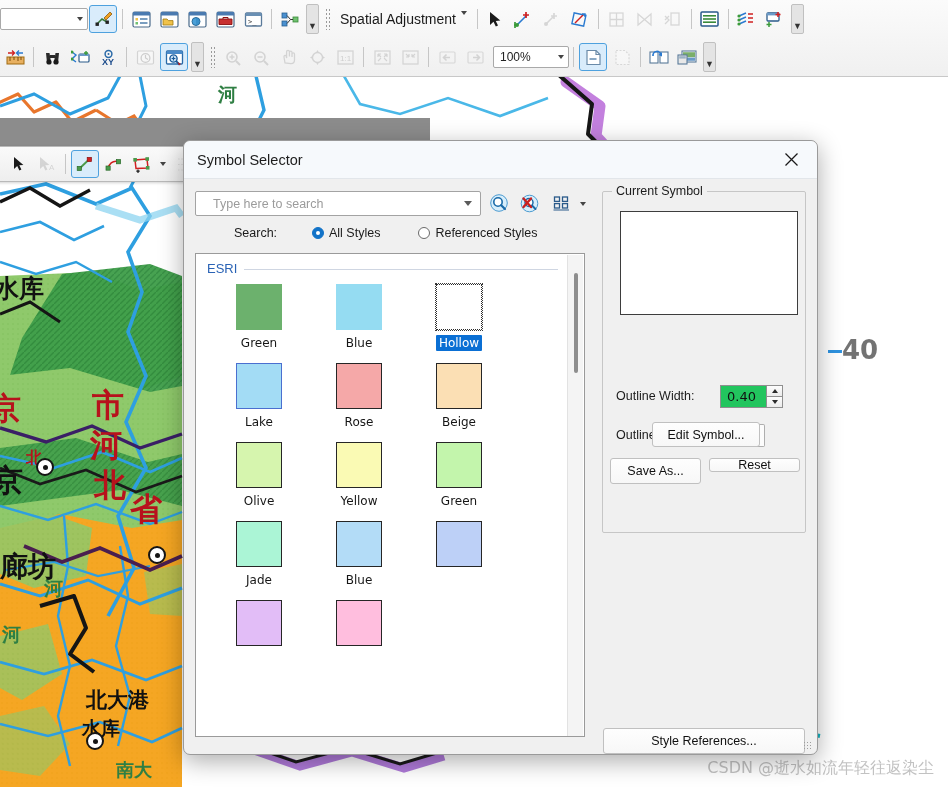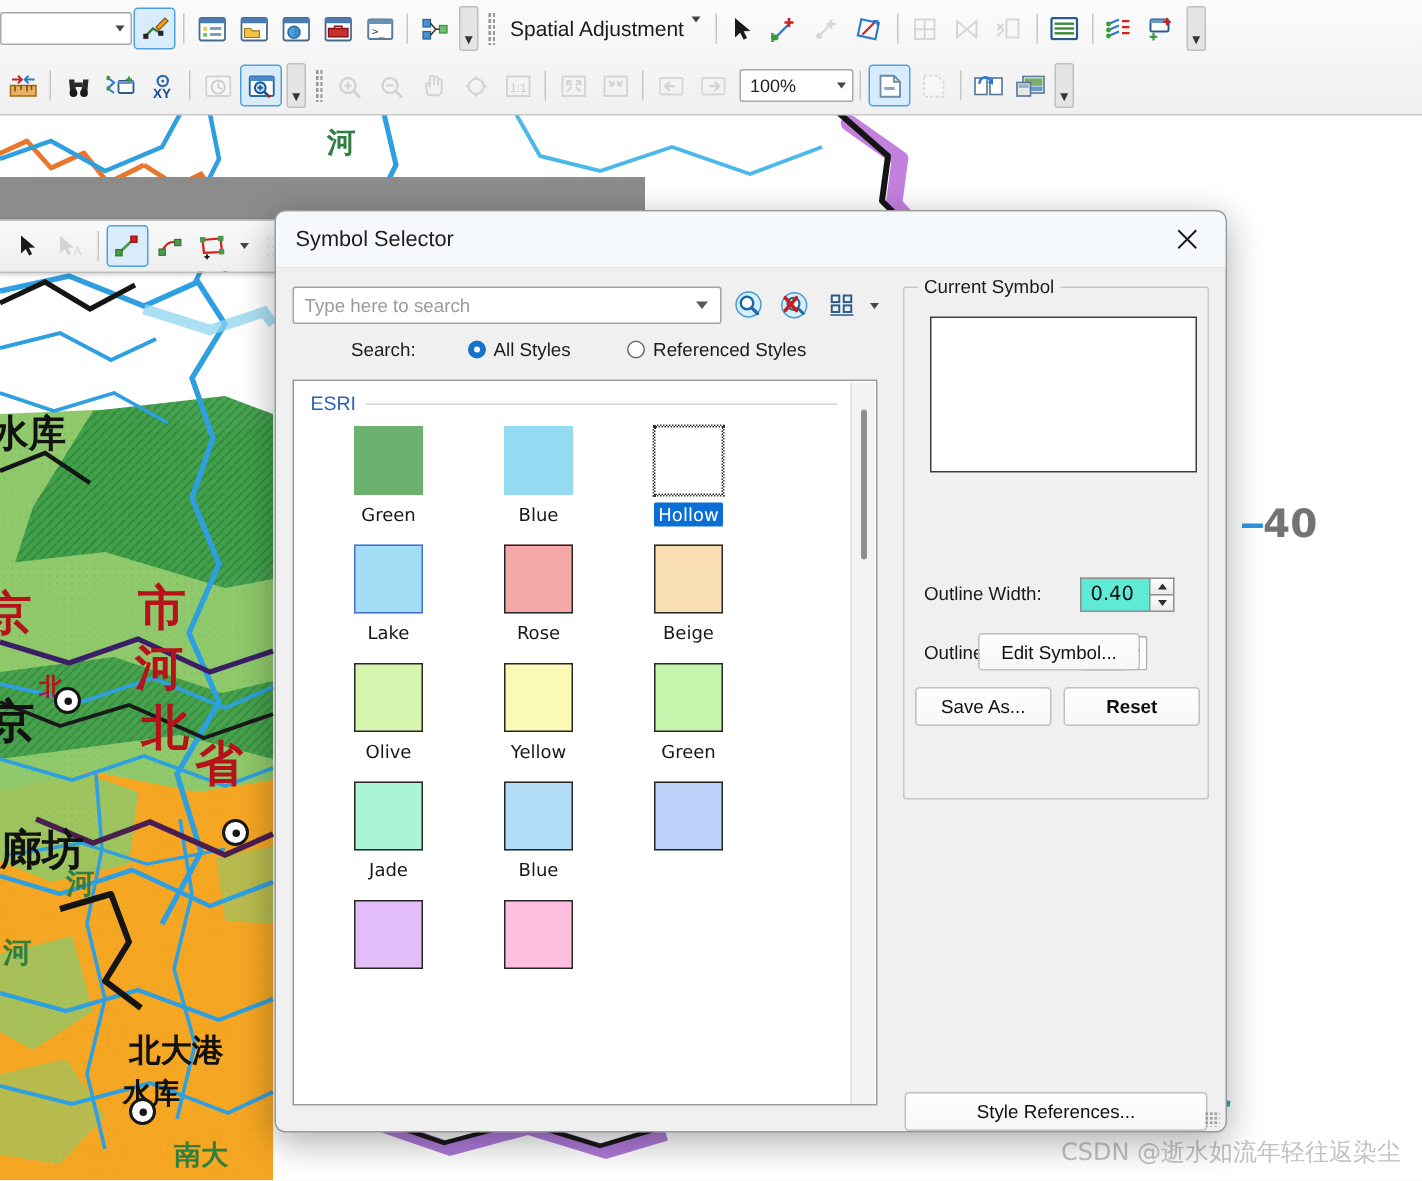--- a/index.html
+++ b/index.html
@@ -111,21 +111,21 @@
     border-radius:3px;
   }
   #dlg-close svg{display:block;}
   #dlg-body{position:absolute;left:0;top:37px;width:633px;height:576px;}
 
   
   #search-row{position:absolute;left:11px;top:13px;width:400px;height:25px;display:flex;align-items:center;}
   #search-box{
     width:286px;height:25px;box-sizing:border-box;background:#fff;
     border:1px solid #a3a3a3;border-radius:2px;
-    display:flex;align-items:center;justify-content:space-between;padding:0 2px 0 7px;
+    display:flex;align-items:center;justify-content:space-between;padding:0 2px 0 17px;
   }
   #search-placeholder{font-size:12.5px;color:#9b9b9b;}
   .srch-caret{
     width:0;height:0;border-left:4.5px solid transparent;border-right:4.5px solid transparent;
     border-top:5px solid #5b5b5b;margin-right:6px;
   }
   .srch-ic{width:24px;height:24px;margin-left:6px;display:flex;align-items:center;justify-content:center;}
   #searchmode-row{position:absolute;left:11px;top:45px;height:20px;display:flex;align-items:center;font-size:12.5px;color:#1b1b1b;}
   .radio{
     width:12px;height:12px;border-radius:50%;border:1.3px solid #6a6a6a;background:#fff;
@@ -189,41 +189,41 @@
   .color-btn{
     width:30px;height:23px;background:#fff;border:1px solid #aeaeae;border-radius:2px 0 0 2px;
     box-sizing:border-box;display:flex;align-items:center;justify-content:center;overflow:hidden;
   }
   .color-drop{
     width:15px;height:23px;background:#fcfcfc;border:1px solid #aeaeae;border-left:none;
     border-radius:0 2px 2px 0;box-sizing:border-box;display:flex;align-items:center;justify-content:center;
   }
   .color-inner{width:22px;height:15px;}
   .spin-box{
-    width:46px;height:23px;background:#5eead4;border:1px solid #8f8f8f;border-right:none;
+    width:46px;height:23px;background:#22c55e;border:1px solid #8f8f8f;border-right:none;
     box-sizing:border-box;display:flex;align-items:center;padding-left:6px;
     font-size:13px;color:#111;font-family:"DejaVu Sans", sans-serif;
   }
   .spin-btns{width:17px;height:23px;display:flex;flex-direction:column;}
   .spin-b{
     flex:1;background:linear-gradient(#fdfdfd,#ebebeb);border:1px solid #8f8f8f;
     box-sizing:border-box;display:flex;align-items:center;justify-content:center;
   }
   .spin-b.up{border-bottom:none;}
   .arw-up{width:0;height:0;border-left:3.5px solid transparent;border-right:3.5px solid transparent;border-bottom:4px solid #2b2b2b;}
   .arw-dn{width:0;height:0;border-left:3.5px solid transparent;border-right:3.5px solid transparent;border-top:4px solid #2b2b2b;}
 
   .btn{
     background:linear-gradient(#fefefe,#f7f7f7);border:1px solid #c0c0c0;border-radius:3px;
     font-size:12.5px;color:#101010;display:flex;align-items:center;justify-content:center;
     box-sizing:border-box;font-family:"Liberation Sans", sans-serif;
   }
   #btn-edit-symbol{position:absolute;left:49px;top:230px;width:108px;height:25px;}
   #btn-save-as{position:absolute;left:7px;top:266px;width:91px;height:26px;}
-  #btn-reset{position:absolute;left:106px;top:266px;width:91px;height:26px;font-weight:bold;}
+  #btn-reset{position:absolute;left:106px;top:266px;width:91px;height:14px;}
   #btn-style-refs{position:absolute;left:1px;top:537px;width:202px;height:26px;}
   #resize-grip{
     position:absolute;right:4px;bottom:3px;width:10px;height:10px;
     background-image:radial-gradient(#9e9e9e 1px, transparent 1px);
     background-size:3px 3px;
   }
 
   
   #watermark{
     position:absolute;right:14px;bottom:8px;font-size:16px;color:#c2c2c2;

